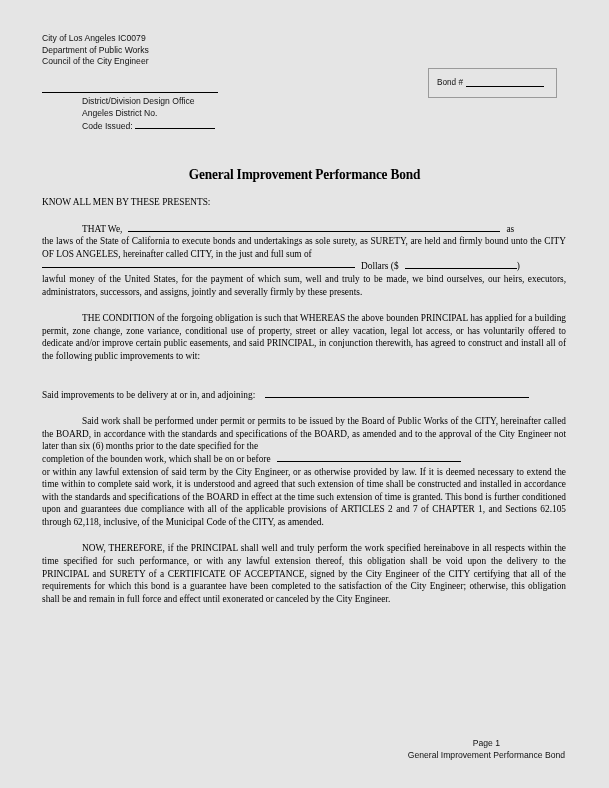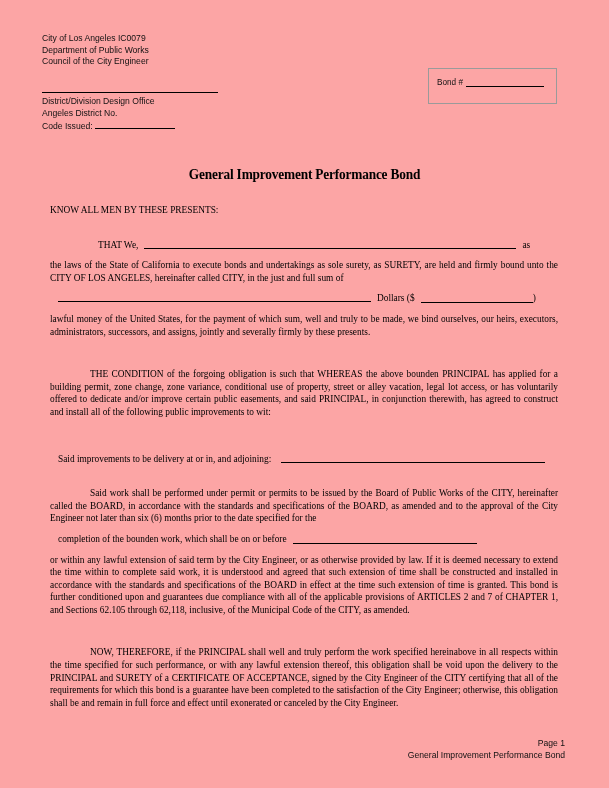--- a/index.html
+++ b/index.html
@@ -4,21 +4,21 @@
 <style>
   html, body {
     margin: 0;
     padding: 0;
     background: #ffffff;
   }
   .page {
     position: relative;
     width: 609px;
     height: 788px;
-    background: #fca5a5;
+    background: #e5e5e5;
     overflow: hidden;
     font-family: "Liberation Serif", serif;
     color: #000000;
   }
 
   
   .hdr-block {
     position: absolute;
     left: 42px;
     top: 33px;
@@ -27,21 +27,21 @@
     line-height: 11.6px;
     color: #111;
   }
   .hdr-block div { white-space: nowrap; }
 
   .bond-box {
     position: absolute;
     left: 428px;
     top: 68px;
     width: 129px;
-    height: 36px;
+    height: 30px;
     border: 1px solid #9a9a9a;
     box-sizing: border-box;
   }
   .bond-inner {
     position: absolute;
     left: 8px;
     top: 9px;
     display: flex;
     align-items: flex-end;
     font-family: "Liberation Sans", sans-serif;
@@ -66,21 +66,21 @@
   }
   .dist-block {
     position: absolute;
     left: 42px;
     top: 96px;
     font-family: "Liberation Sans", sans-serif;
     font-size: 8.6px;
     line-height: 11.8px;
     color: #111;
   }
-  .dist-block div { white-space: nowrap; }
+  .dist-block div { white-space: nowrap; margin-left: 40px; }
   .date-rule {
     display: inline-block;
     width: 80px;
     border-bottom: 1px solid #000;
     height: 8px;
     margin-left: 2px;
   }
 
   
   .doc-title {
@@ -99,21 +99,21 @@
   
   .body-wrap {
     position: absolute;
     left: 42px;
     top: 196px;
     width: 524px;
     font-size: 9.35px;
     line-height: 12.6px;
   }
   p.para {
-    margin: 8px;
+    margin: 0;
     text-align: justify;
     text-justify: inter-word;
   }
   p.para.lead { text-indent: 40px; }
   .gap-md { height: 14px; }
   .gap-lg { height: 26px; }
 
   .rule {
     display: inline-block;
     border-bottom: 1px solid #000;
@@ -123,31 +123,30 @@
   .r-we     { width: 372px; }
   .r-princ  { width: 398px; }
   .r-state  { width: 168px; }
   .r-sum    { width: 313px; position: relative; top: -1px; }
   .r-dollar { width: 112px; }
   .r-loc    { width: 264px; }
   .r-before { width: 184px; }
 
   .line-flex {
     display: flex;
-    align-items: center;
+    align-items: flex-start;
     white-space: nowrap;
-    margin-left: 16px;
   }
 
   
   .footer {
     position: absolute;
     right: 44px;
     bottom: 27px;
-    text-align: right;
+    text-align: center;
     font-family: "Liberation Sans", sans-serif;
     font-size: 8.6px;
     line-height: 12px;
     color: #111;
   }
 </style>
 </head>
 <body>
 
 <div class="page">

